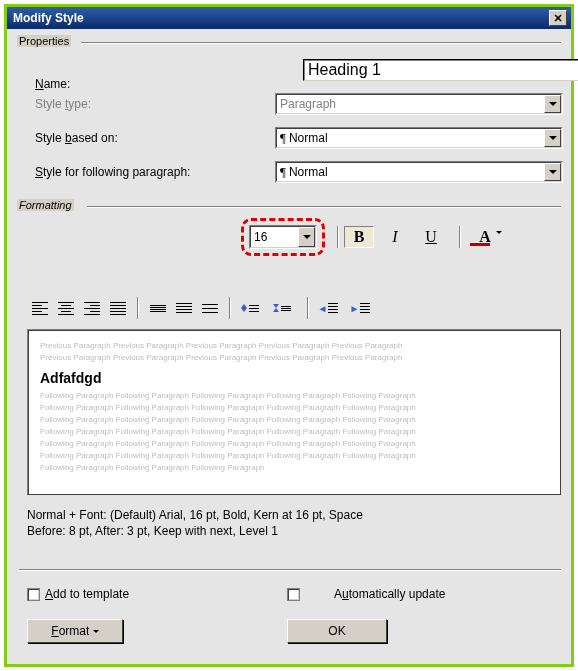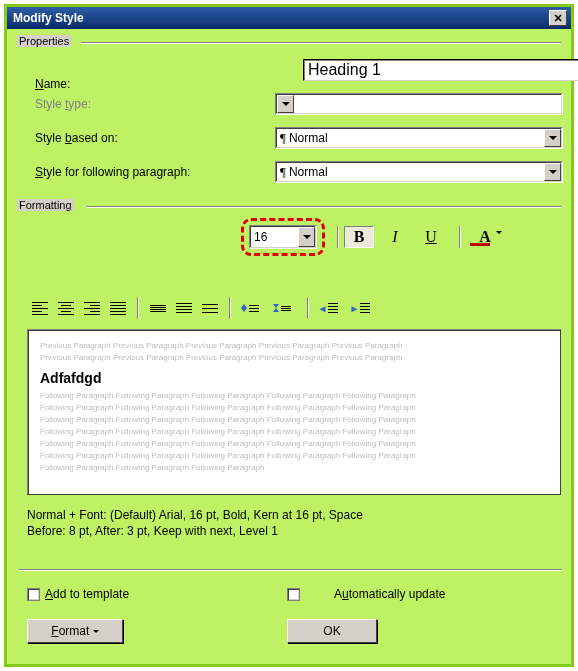--- a/index.html
+++ b/index.html
@@ -40,21 +40,21 @@
     font-size: 11px;
     font-weight: bold;
     display: flex;
     align-items: center;
     justify-content: center;
     line-height: 1;
   }
   .dlg-body {
     position: absolute;
     top: 22px; left: 0; right: 0; bottom: 0;
-    background: #bef264;
+    background: #e5e5e5;
   }
   .group-label {
     position: absolute;
     font-size: 11px;
     color: #000;
     background: #d4d0c8;
     padding: 0 2px;
   }
   .group-line {
     position: absolute;
@@ -263,20 +263,21 @@
   <div class="dlg-body">
 
     <div class="group-label" style="left:10px; top:6px;">Properties</div>
     <div class="group-line" style="left:74px; top:13px; width:480px;"></div>
 
     <div class="field-label" style="left:28px; top:48px;"><span class="u">N</span>ame:</div>
     <div class="text-input" style="left:268px; top:30px; width:288px; height:22px;"><span>Heading 1</span></div>
 
     <div class="field-label disabled" style="left:28px; top:68px;">Style <span class="u">t</span>ype:</div>
     <div class="combo" style="left:268px; top:64px; width:288px; height:22px;">
+      <span class="combo-text disabled" style="color:#808080">Paragraph</span>
       <span class="dd-btn">
           <span class="caret-down"></span>
         </span>
     </div>
 
     <div class="field-label" style="left:28px; top:102px;">Style <span class="u">b</span>ased on:</div>
     <div class="combo" style="left:268px; top:98px; width:288px; height:22px;">
       <span class="combo-text"><span class="pilcrow">¶</span><span>Normal</span></span>
       <span class="dd-btn">
           <span class="caret-down"></span>
@@ -284,21 +285,21 @@
     </div>
 
     <div class="field-label" style="left:28px; top:136px;"><span class="u">S</span>tyle for following paragraph:</div>
     <div class="combo" style="left:268px; top:132px; width:288px; height:22px;">
       <span class="combo-text"><span class="pilcrow">¶</span><span>Normal</span></span>
       <span class="dd-btn">
           <span class="caret-down"></span>
         </span>
     </div>
 
-    <div class="group-label" style="left:10px; top:170px;">Formatting</div>
+    <div class="group-label" style="left:10px; top:170px;font-style:italic;">Formatting</div>
     <div class="group-line" style="left:80px; top:177px; width:474px;"></div>
 
     <div class="combo" style="left:242px; top:196px; width:68px; height:24px;justify-content:space-between;">
       <span class="combo-text">16</span>
       <span class="dd-btn">
           <span class="caret-down"></span>
         </span>
     </div>
     <div class="red-highlight" style="left:234px; top:189px; width:84px; height:38px;"></div>
 
@@ -468,18 +469,18 @@
       <span><span class="u">A</span>dd to template</span>
     </div>
     <div class="checkbox" style="left:280px; top:558px;gap:29px;">
       <span class="box"></span>
       <span>A<span class="u">u</span>tomatically update</span>
     </div>
 
     <div class="btn" style="left:20px; top:590px; width:96px;">
       <span><span class="u">F</span>ormat</span>&nbsp;<span class="caret-down-sm" style="border-top-color:#000"></span>
     </div>
-    <div class="btn" style="left:280px; top:590px; width:90px;">
+    <div class="btn" style="left:280px; top:590px; width:100px;">
       <span>OK</span>
     </div>
 
   </div>
 </div>
 
 </body></html>

